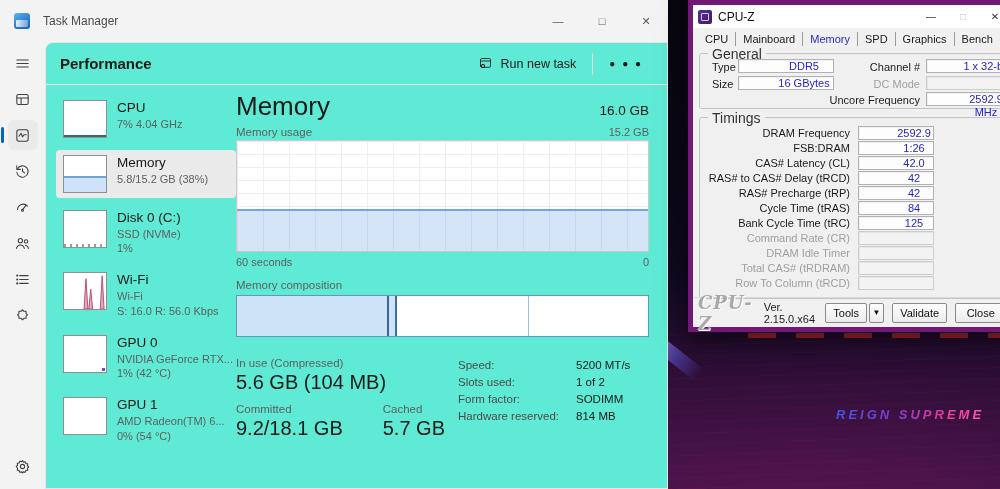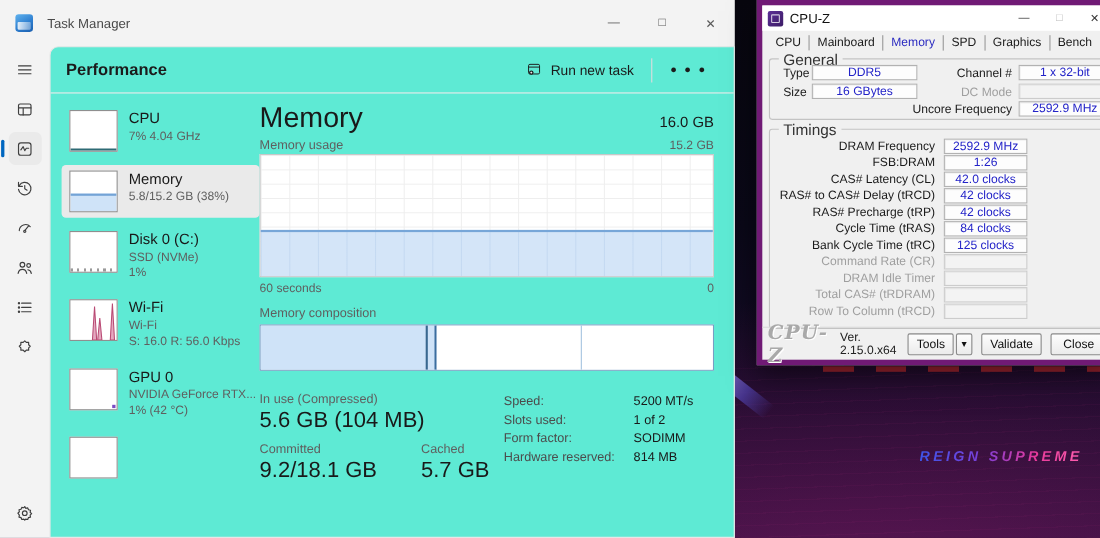--- a/index.html
+++ b/index.html
@@ -111,21 +111,21 @@
   .cz-title { font-size:12px; color:#111; }
   .cz-controls { margin-left:auto; display:flex; align-items:center; gap:0; height:100%; }
   .cz-ctrl { width:32px; height:100%; display:flex; align-items:center; justify-content:center; font-size:10px; color:#333; }
   .cz-ctrl.disabled { color:#bcbcbc; }
   .cz-tabs { display:flex; align-items:center; padding:4px 5px 2px; }
   .cz-tab { padding:1px 7px; border-right:1px solid #9a9a9a; color:#1a1a1a; white-space:nowrap; cursor:default; }
   .cz-tab.sel { color:#2a2ac0; }
   .cz-group { position:absolute; border:1px solid #c3c3c3; border-radius:3px; background:#f0f0f0; }
   .cz-legend { position:absolute; top:-8px; left:8px; background:#f0f0f0; padding:0 4px; font-size:14px; color:#333; }
   .cz-field { position:absolute; height:14px; border:1px solid #b2b2b2; background:#fdfdfd;
-    box-shadow:inset 1px 1px 0 rgba(0,0,0,.05); font-size:11px; color:#2323c8; text-align:center; line-height:13px; }
+    box-shadow:inset 1px 1px 0 rgba(0,0,0,.05); font-size:11px; color:#2323c8; text-align:center; line-height:13px;padding-left:36px; }
   .cz-field.empty { background:#f3f3f3; border-color:#cccccc; }
   .cz-label { position:absolute; font-size:11px; color:#1a1a1a; white-space:nowrap; }
   .cz-label.right { text-align:right; }
   .cz-label.disabled, .cz-field.disabled { color:#9f9f9f; }
   .cz-footer { position:absolute; left:0; right:0; bottom:0; height:30px; border-top:1px solid #dadada;
     display:flex; align-items:center; padding:0 5px; }
   .cz-logo { font-family:"DejaVu Serif", serif; font-style:italic; font-weight:bold; font-size:18px;
     color:#a9a9a9; letter-spacing:1px; text-shadow:1px 1px 0 #fff; }
   .cz-ver { font-size:11px; color:#222; margin-left:8px; }
   .cz-btn { height:20px; border:1px solid #8a8a8a; background:linear-gradient(#fdfdfd,#ebebeb);
@@ -275,20 +275,25 @@
         <div class="perf-item">
           <div class="thumb gpu1"></div>
           <div class="perf-text">
             <div class="perf-name">GPU 0</div>
             <div class="perf-sub">NVIDIA GeForce RTX...</div>
             <div class="perf-sub">1% (42 °C)</div>
           </div>
         </div>
         <div class="perf-item">
           <div class="thumb"></div>
+          <div class="perf-text">
+            <div class="perf-name">GPU 1</div>
+            <div class="perf-sub">AMD Radeon(TM) 6...</div>
+            <div class="perf-sub">0% (54 °C)</div>
+          </div>
         </div>
       </div>
 
       <div class="main">
         <div class="main-title-row">
           <div class="main-title">Memory</div>
           <div class="main-total">16.0 GB</div>
         </div>
         <div class="chart-label-row">
           <div class="chart-label">Memory usage</div>

